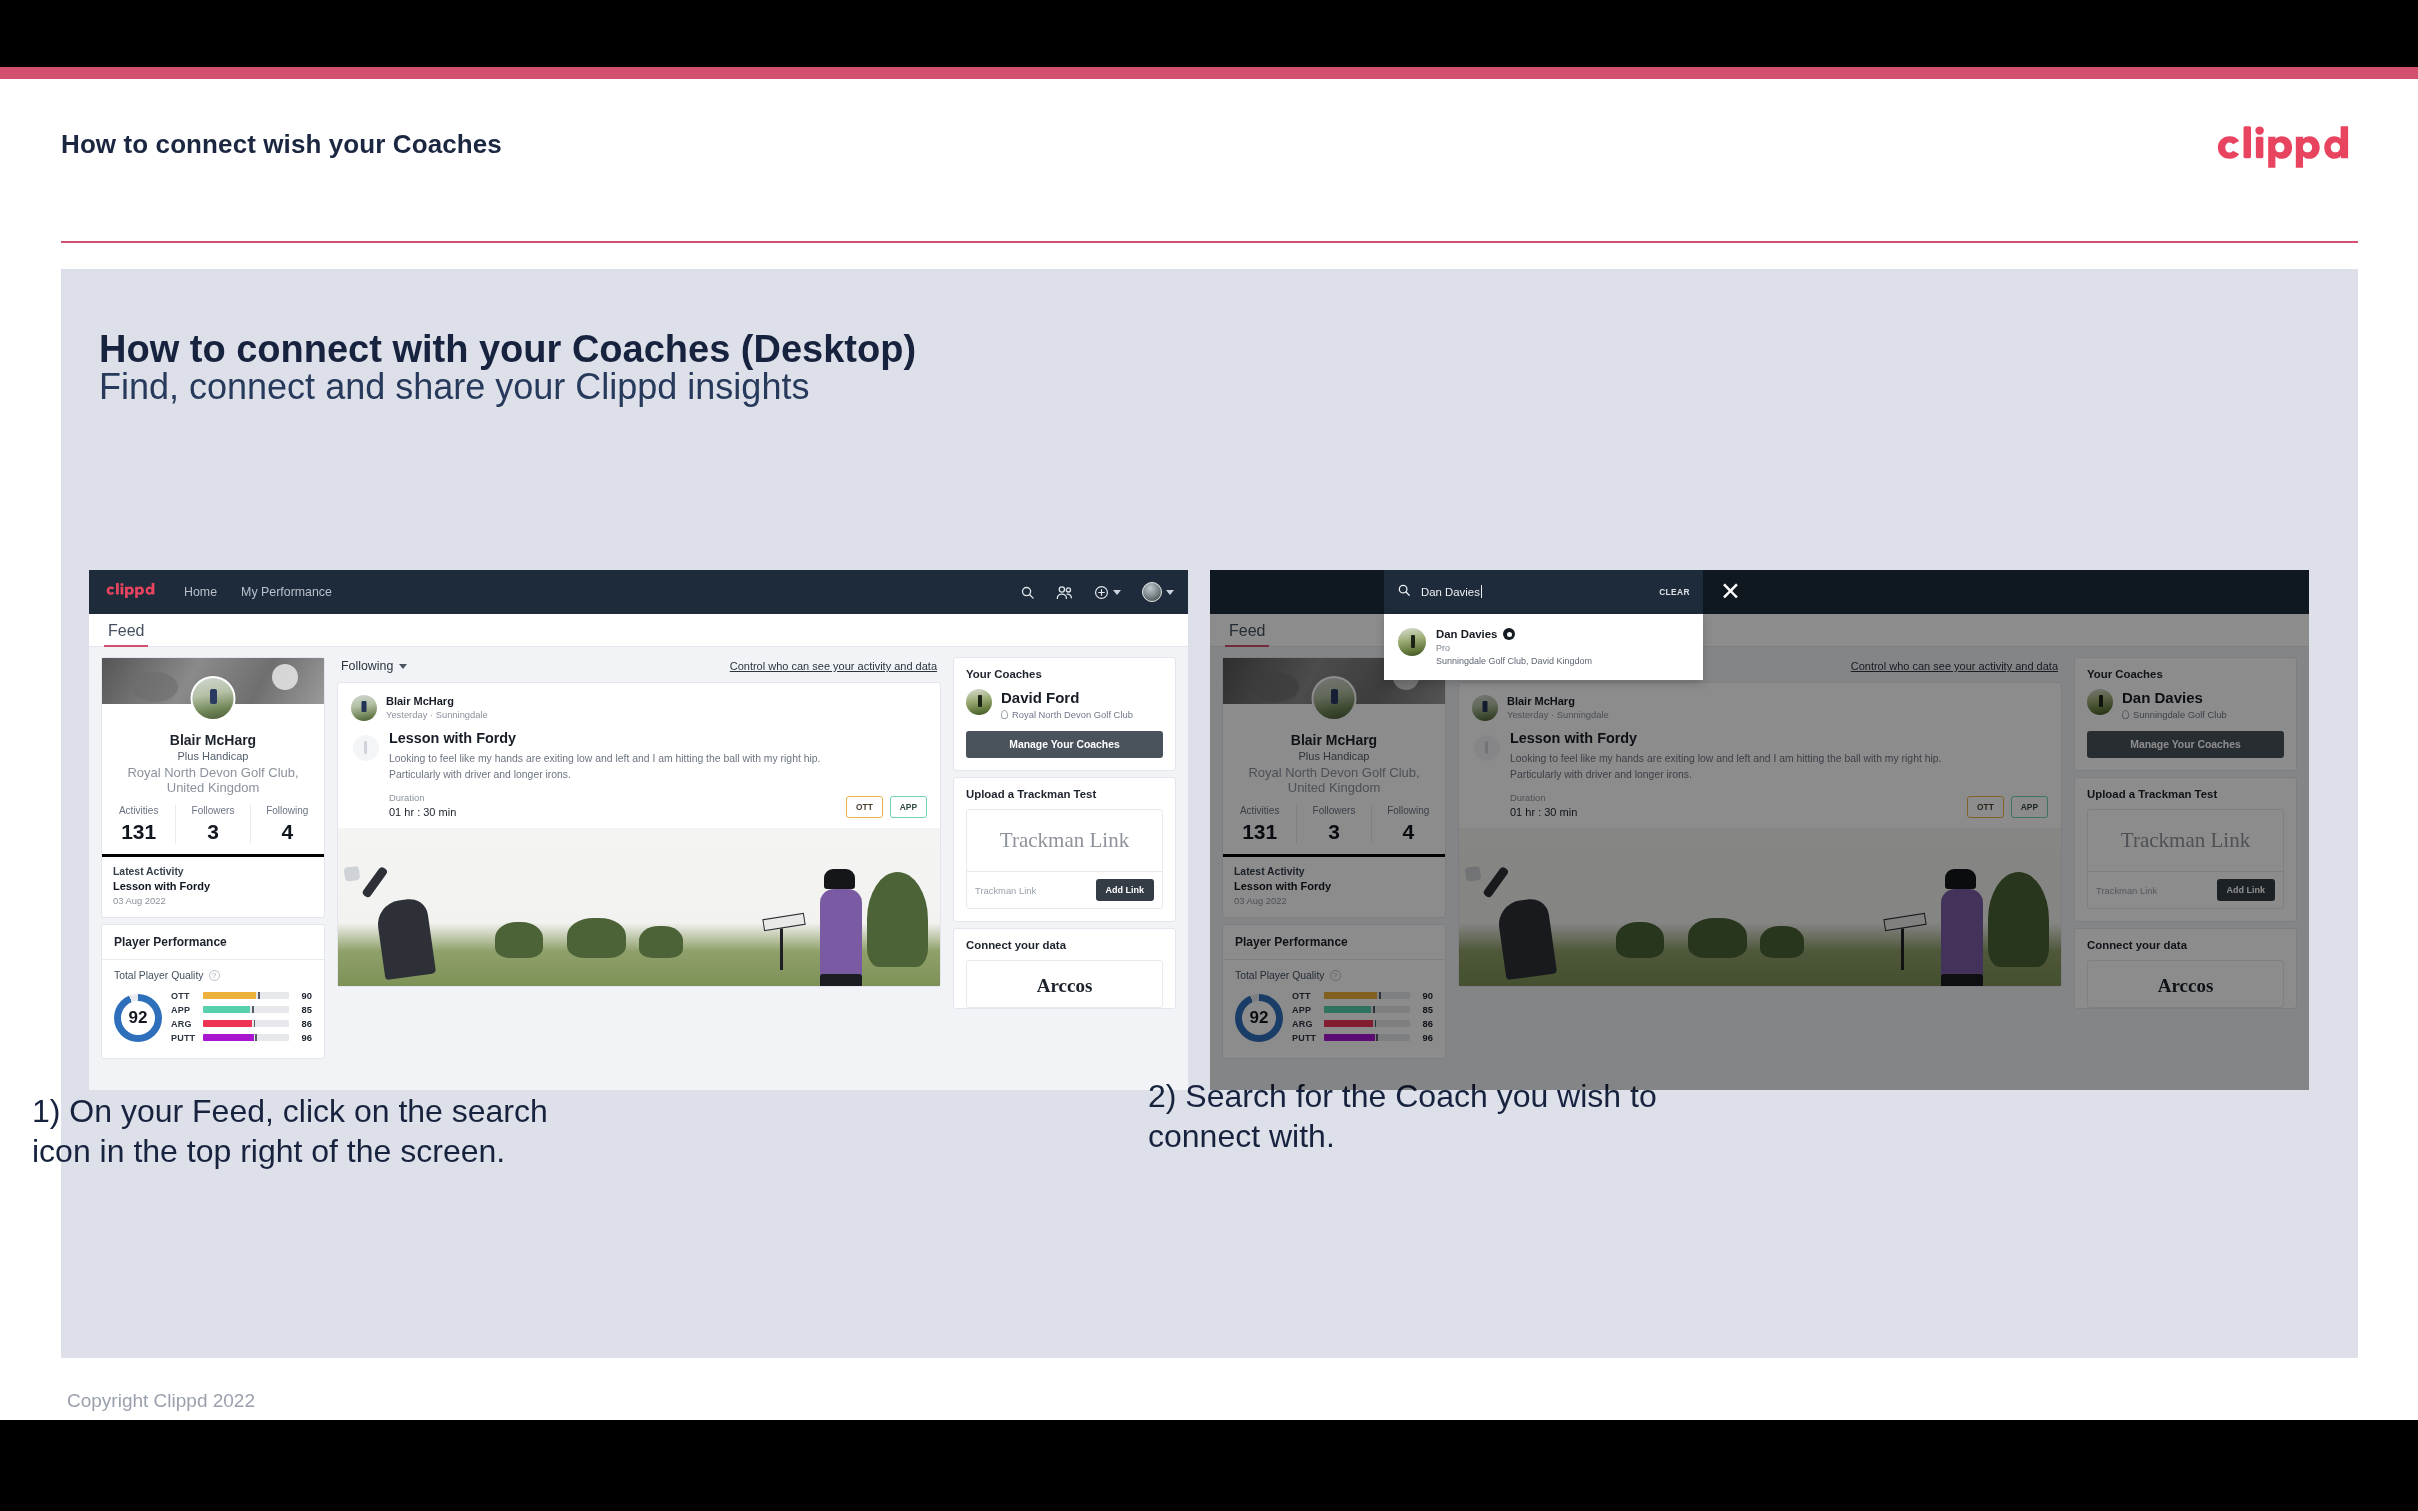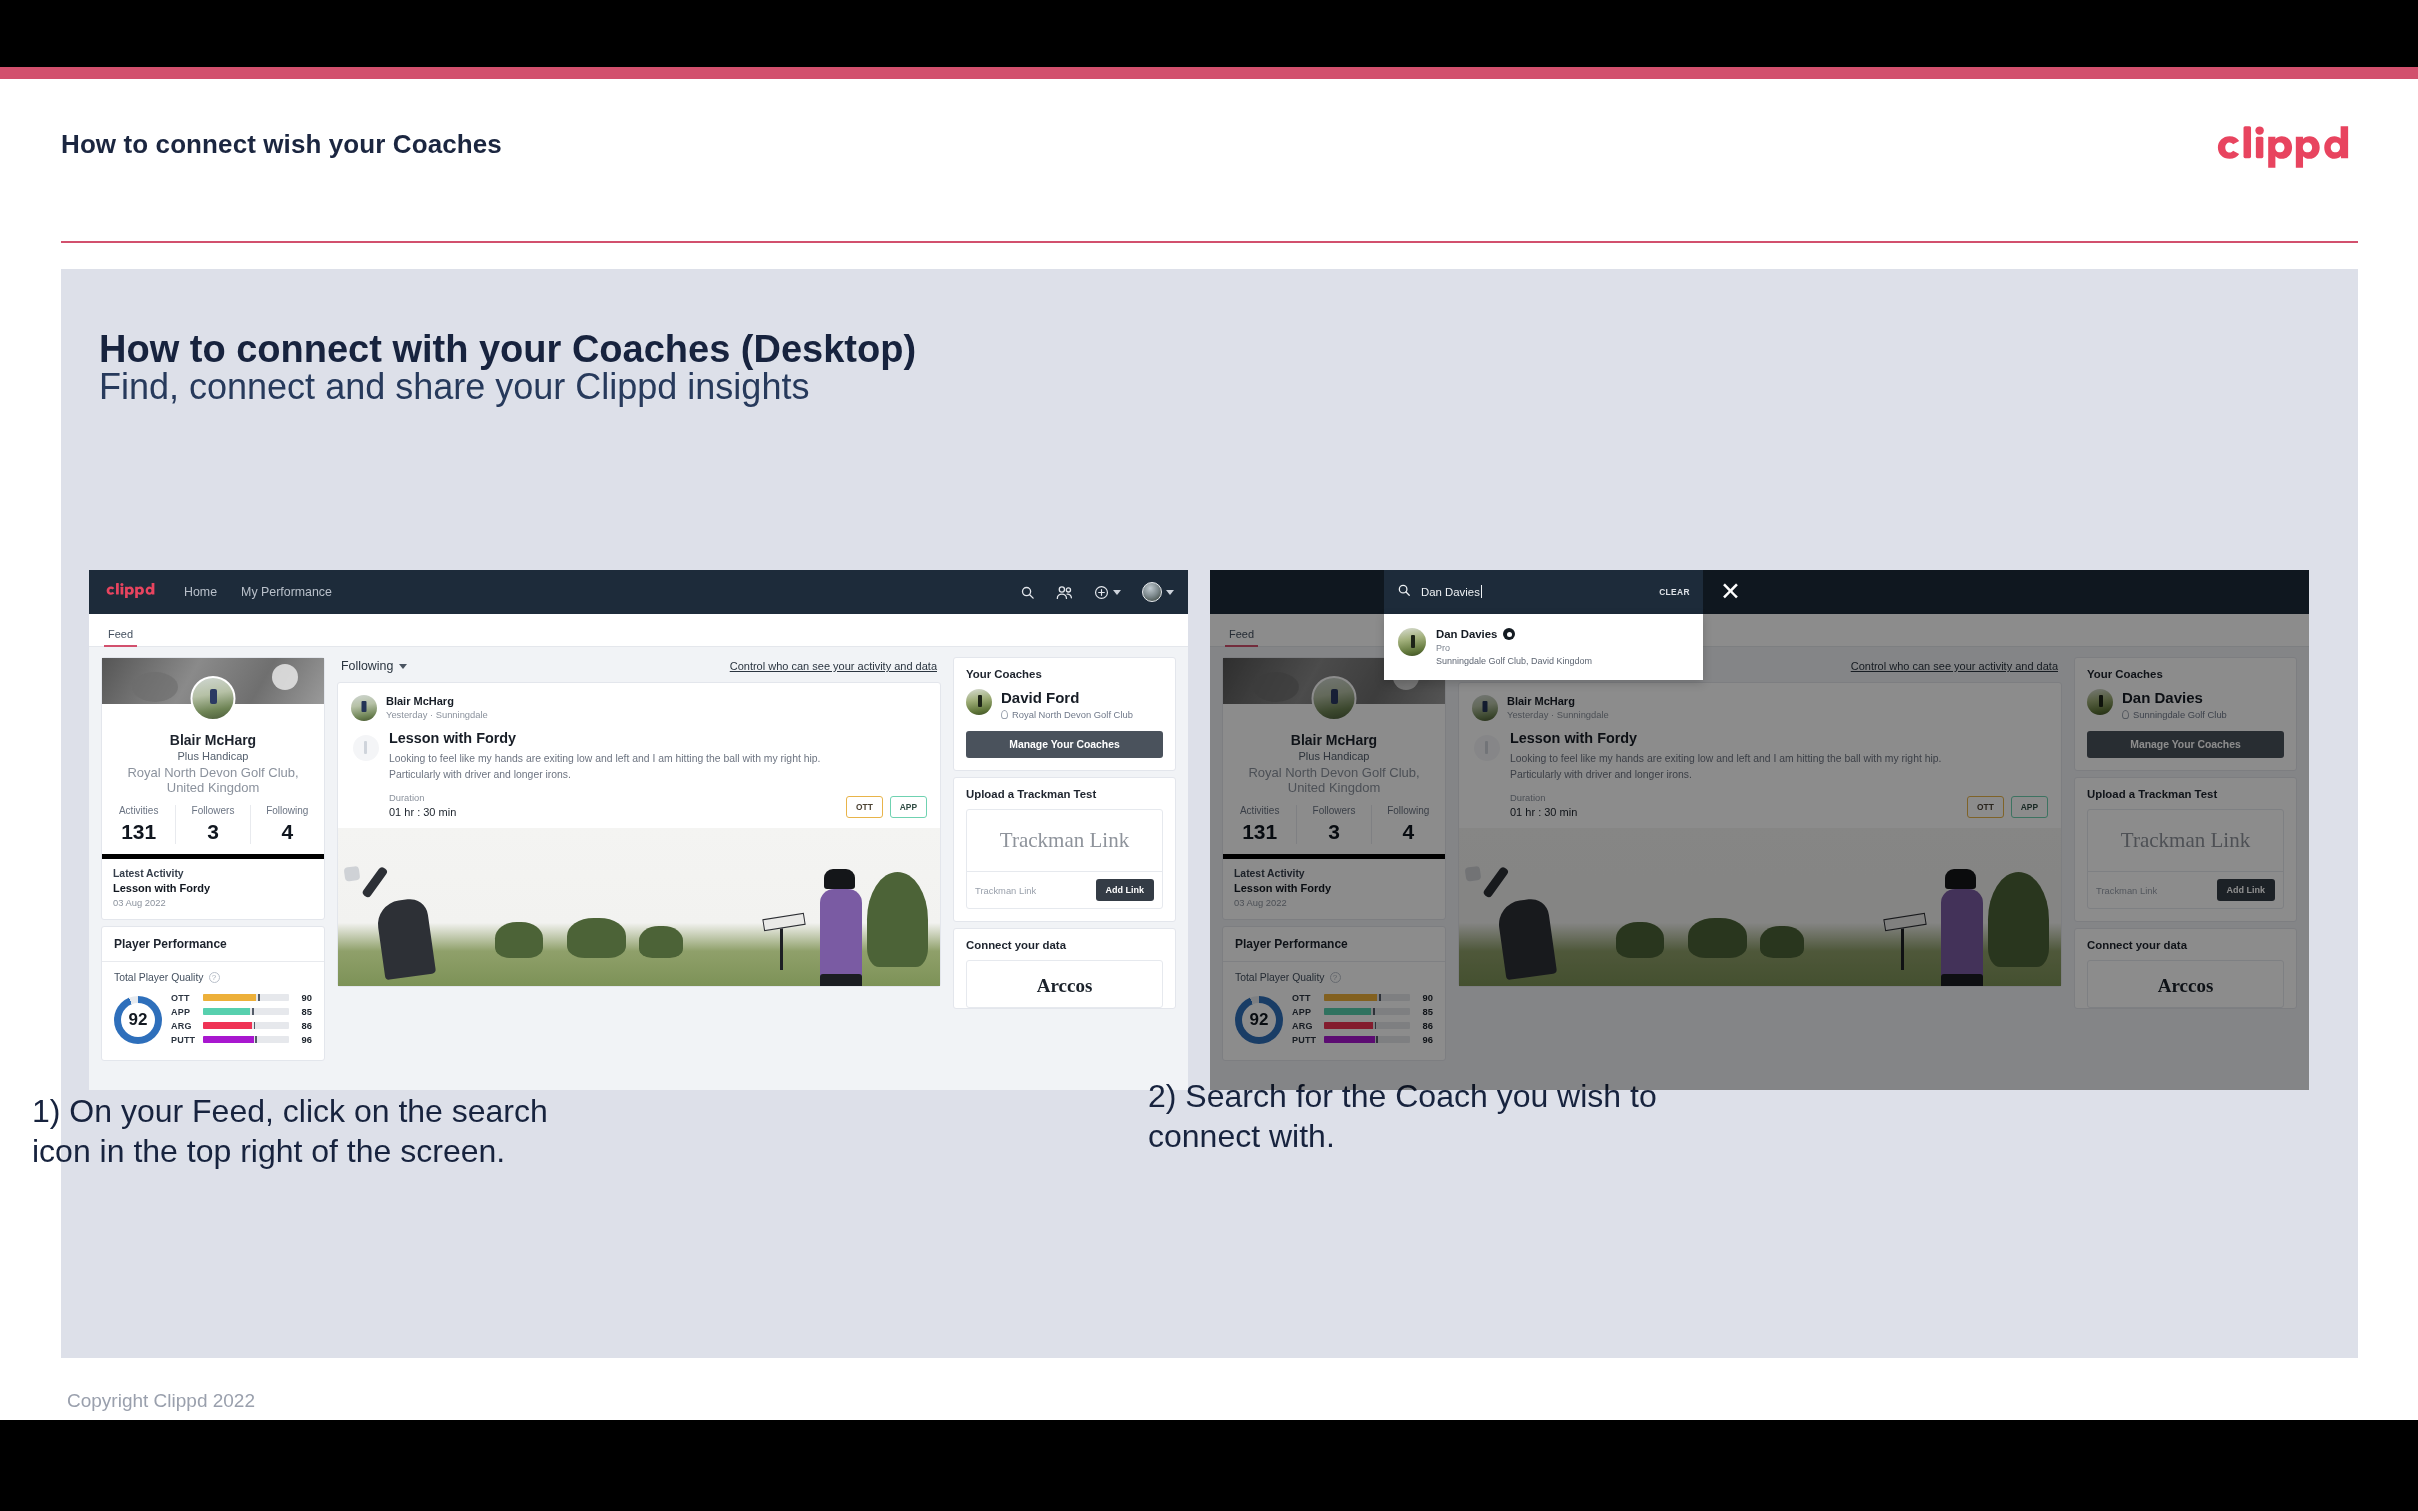--- a/index.html
+++ b/index.html
@@ -71,21 +71,21 @@
            border-top:5px solid #cdd3db; margin-left:4px;}
   .iconpair { display:flex; align-items:center; }
   .avatar-nav {
     width:20px; height:20px; border-radius:50%;
     background:radial-gradient(circle at 40% 30%, #bfc9cf 0%, #7e8a8e 48%, #2f3a32 100%);
     border:1.5px solid #e9ecef;
   }
 
   .tabbar { height:33px; background:#fff; display:flex; align-items:flex-end; padding-left:19px;
             border-bottom:1px solid #e4e7ec; }
-  .tab { font-size:11px; color:#44505f; padding-bottom:6px; position:relative;text-align:center; }
+  .tab { font-size:16px; color:#44505f; padding-bottom:6px; position:relative;text-align:center; }
   .tab.active::after { content:""; position:absolute; left:-4px; right:-4px; bottom:-1px; height:2.5px; background:#d2506d; }
 
   .appbody { display:flex; gap:12px; padding:10px 12px 0 12px; background:#f1f3f6; height:444px; }
   .col-left { width:224px; flex:0 0 224px; }
   .col-mid { flex:1 1 auto; }
   .col-right { width:223px; flex:0 0 223px; }
 
   .card { background:#fff; border:1px solid #e3e6ec; border-radius:3px; margin-bottom:6px; }
 
   
@@ -101,21 +101,21 @@
   .pc-av .fig { position:absolute; left:50%; top:28%; transform:translateX(-50%);
                 width:7px;height:15px;background:#2b3a63;border-radius:2px;}
   .pc-name { text-align:center; margin-top:28px; font-size:14px; font-weight:700; color:#1d232d; }
   .pc-sub { text-align:center; font-size:11px; color:#55606e; margin-top:2px; }
   .pc-club { text-align:center; font-size:13px; color:#8b929d; margin-top:3px; padding:0 8px;}
   .pc-stats { display:flex; margin-top:10px; padding-bottom:10px; }
   .pc-stat { flex:1; text-align:center; border-right:1px solid #e8eaee; }
   .pc-stat:last-child { border-right:none; }
   .pc-stat .k { font-size:10px; color:#6b7483; }
   .pc-stat .v { font-size:21px; font-weight:700; color:#10161f; margin-top:4px; }
-  .pc-latest { border-top:5px solid #000000; padding:9px 11px 11px; }
+  .pc-latest { border-top:3px solid #000000; padding:9px 11px 11px; }
   .pc-latest .l1 { font-size:10.4px; color:#353e4b; font-weight:600; }
   .pc-latest .l2 { font-size:11px; color:#10161f; font-weight:700; margin-top:3px; }
   .pc-latest .l3 { font-size:9.4px; color:#8b929d; margin-top:3px; }
 
   
   .perf-head { padding:10px 12px; font-size:12px; font-weight:700; color:#1d232d; border-bottom:1px solid #e8eaee; }
   .perf-body { padding:10px 12px 12px; }
   .perf-label { font-size:10.4px; color:#44505f; display:flex; align-items:center; gap:5px; }
   .qmark { width:11px;height:11px;border-radius:50%;border:1px solid #b9c0ca;color:#aab1bb;
            font-size:8px;line-height:9px;text-align:center; }

